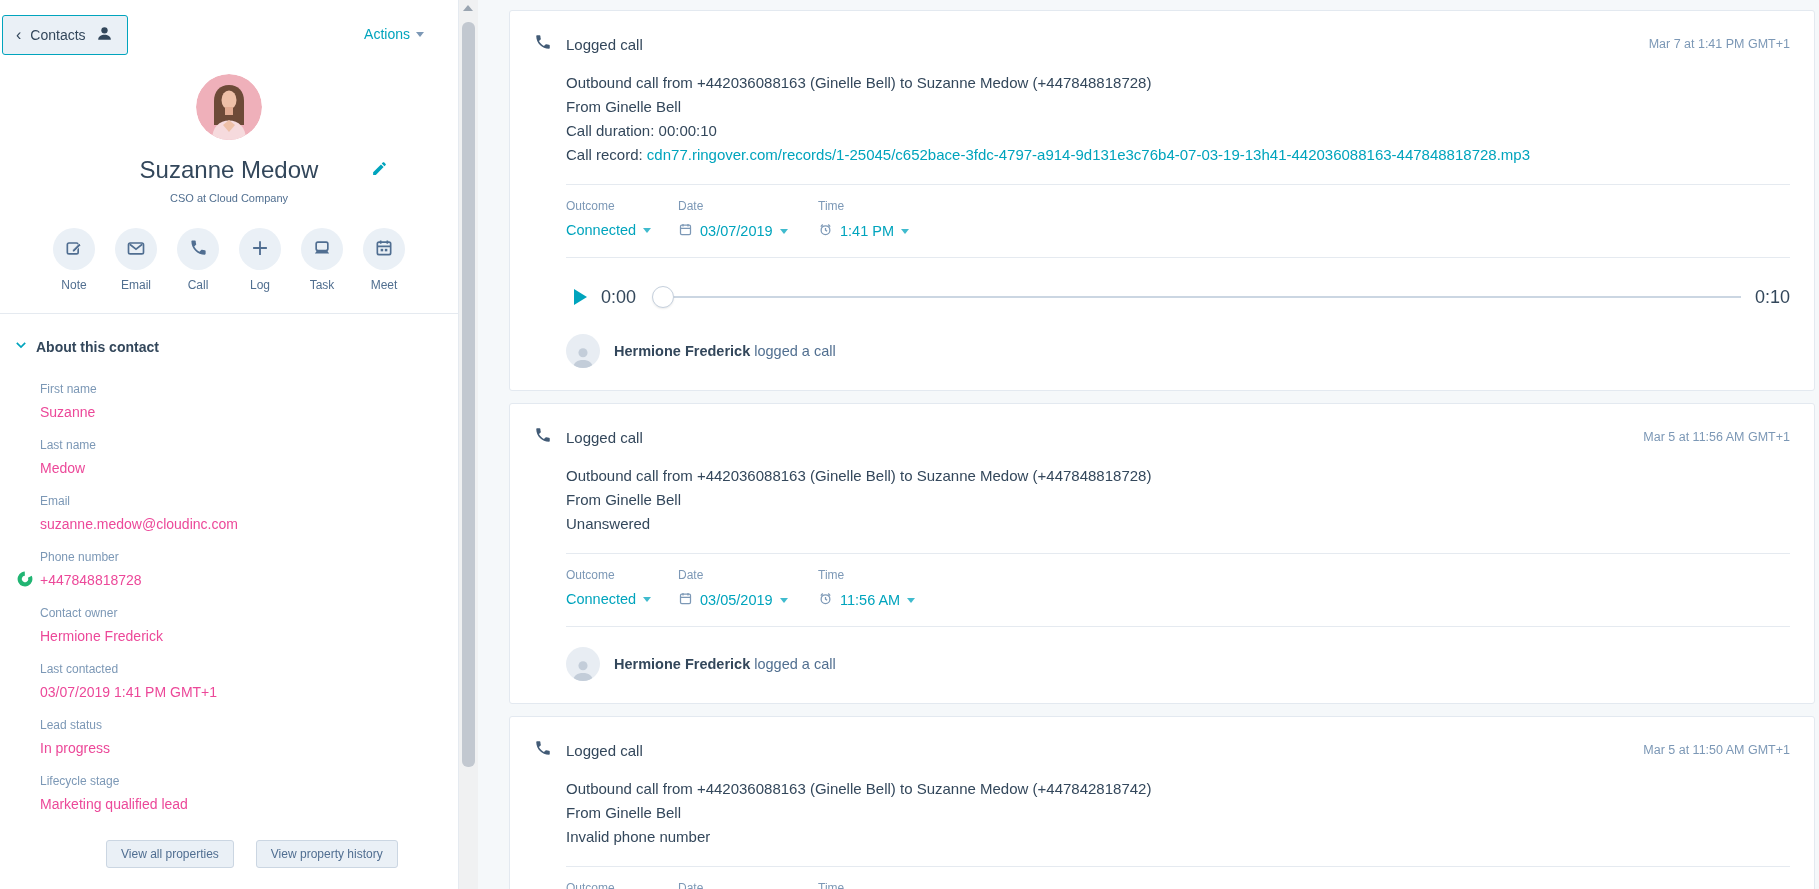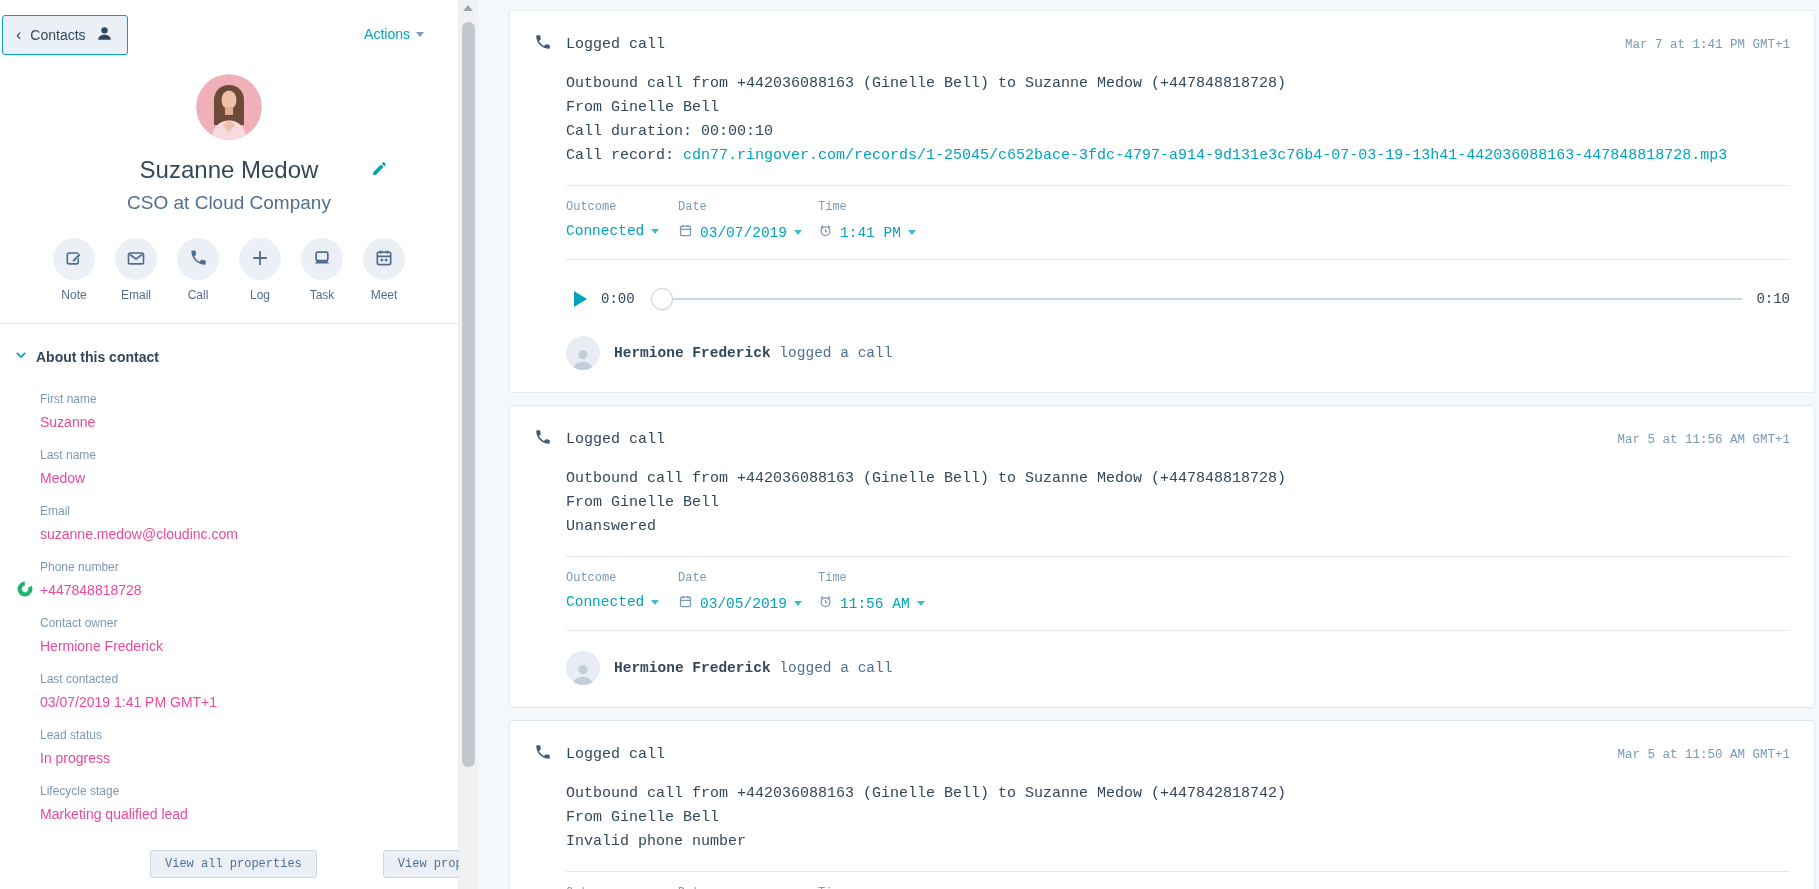--- a/index.html
+++ b/index.html
@@ -18,71 +18,71 @@
   .caret { width:0; height:0; border:4px solid transparent; border-top-width:5px; display:inline-block;
            transform:translateY(2px); }
   .caret.gray { border-top-color:#7c98b6; }
   .caret.teal { border-top-color:#00a4bd; opacity:.75; }
 
   .profile { text-align:center; }
   .avatar-photo { width:66px; height:66px; border-radius:50%; overflow:hidden; margin:74px auto 0; }
   .name-row { position:relative; margin-top:16px; }
   .contact-name { font-size:24px; font-weight:400; color:#33475b; display:inline-block; }
   .edit-pencil { position:absolute; right:70px; top:4px; cursor:pointer; }
-  .contact-role { margin-top:8px; font-size:19px; color:#516f90; }
+  .contact-role { margin-top:8px; font-size:11px; color:#516f90; }
 
   .quick-actions { margin-top:24px; display:flex; justify-content:center; gap:20px; }
   .qa-item { width:42px; text-align:center; }
   .qa-circle { width:42px; height:42px; border-radius:50%; background:#eaf0f6; border:none;
                display:flex; align-items:center; justify-content:center; cursor:pointer; }
   .qa-label { margin-top:8px; font-size:12px; color:#516f90; }
 
   .sb-divider { border:none; border-top:1px solid #e5eaf0; margin-top:21px; }
 
   .about-header { margin:24px 0 0 14px; display:flex; align-items:center; gap:8px;
                   font-size:14px; font-weight:700; color:#33475b; cursor:pointer; }
   .props { margin:27px 0 0 40px; }
   .prop { margin-bottom:16px; position:relative;margin-top:12px; }
   .prop-label { font-size:12px; color:#7c98b6; line-height:15px; margin-bottom:5px; }
   .prop-value { font-size:14px; color:#ec4899; line-height:20px; }
   .phone-icon-wrap { position:absolute; left:-23px; top:21px; }
 
   .prop-buttons { margin:26px 0 0 106px; display:flex; gap:22px; }
   .sb-btn { background:#eaf0f6; border:1px solid #cbd6e2; border-radius:3px; color:#506e91;
-            font-size:12px; padding:6px 14px; cursor:pointer; font-family:Liberation Mono, monospace; white-space:nowrap;margin-left:44px; }
+            font-size:12px; padding:6px 14px; cursor:pointer; font-family:Liberation Sans, sans-serif; white-space:nowrap; }
 
   
   .scrollbar { position:absolute; left:459px; top:0; width:19px; height:889px; background:#f0f1f2; }
   .sb-arrow { position:absolute; top:5px; left:4px; width:0; height:0;
               border:5px solid transparent; border-bottom:6px solid #9aa5b1; cursor:pointer;
               border-top-width:0; }
   .sb-thumb { position:absolute; left:3px; top:22px; width:13px; height:745px;
               background:#c2c8d0; border-radius:6px; cursor:pointer; }
 
   
   .main { position:absolute; left:478px; top:0; right:0; bottom:0; overflow:hidden;
-          padding:10px 4px 3px 31px; background:#f5f8fa;font-family:Liberation Mono, monospace; }
+          padding:10px 4px 3px 31px; background:#f5f8fa; }
   .card { background:#fff; border:1px solid #e3e9f0; border-radius:3px; padding:22px 24px;
           margin-bottom:12px; }
   .card.cut { margin-bottom:16px; height:320px; }
   .card-header { display:flex; align-items:center; }
   .card-title { margin-left:14px; font-size:15px; color:#33475b; }
   .card-ts { margin-left:auto; font-size:12.5px; color:#7c98b6; }
   .card-body { margin:16px 0 0 32px; font-size:15px; color:#33475b; line-height:24px; }
   .rec-link { color:#00a4bd; text-decoration:none; cursor:pointer; }
   .h-div { border:none; border-top:1px solid #e5eaf0; margin:17px 0 0 32px; }
   .meta { display:flex; margin:14px 0 0 32px; }
   .meta-col1 { width:112px; } .meta-col2 { width:140px; }
   .meta-label { font-size:12px; color:#7c98b6; }
   .dd { margin-top:9px; display:flex; align-items:center; gap:7px; font-size:14.5px;
         color:#00a4bd; cursor:pointer; }
   .player { display:flex; align-items:center; margin:22px 0 0 40px; height:34px; }
   .play-btn { width:0; height:0; border-left:13px solid #00a4bd; border-top:8px solid transparent;
               border-bottom:8px solid transparent; cursor:pointer; }
-  .p-time { font-size:14px; color:#33475b; margin-left:14px; }
+  .p-time { font-size:18px; color:#33475b; margin-left:14px; }
   .slider { flex:1; position:relative; height:24px; margin:0 14px 0 16px; cursor:pointer; }
   .slider-track { position:absolute; left:2px; right:0; top:11px; height:2px; background:#cbd6e2; }
   .slider-knob { position:absolute; left:0; top:1px; width:22px; height:22px; border-radius:50%;
                  background:#fff; border:1px solid #c5d0dd; box-shadow:0 1px 2px rgba(0,0,0,.08);
                  cursor:pointer; }
   .card-footer { display:flex; align-items:center; margin:20px 0 0 32px; }
   .f-avatar { width:34px; height:34px; border-radius:50%; background:#e8edf3; overflow:hidden;
               display:flex; align-items:flex-end; justify-content:center; }
   .f-text { margin-left:14px; font-size:14.5px; color:#516f90; }
   .f-name { font-weight:700; color:#33475b; }

